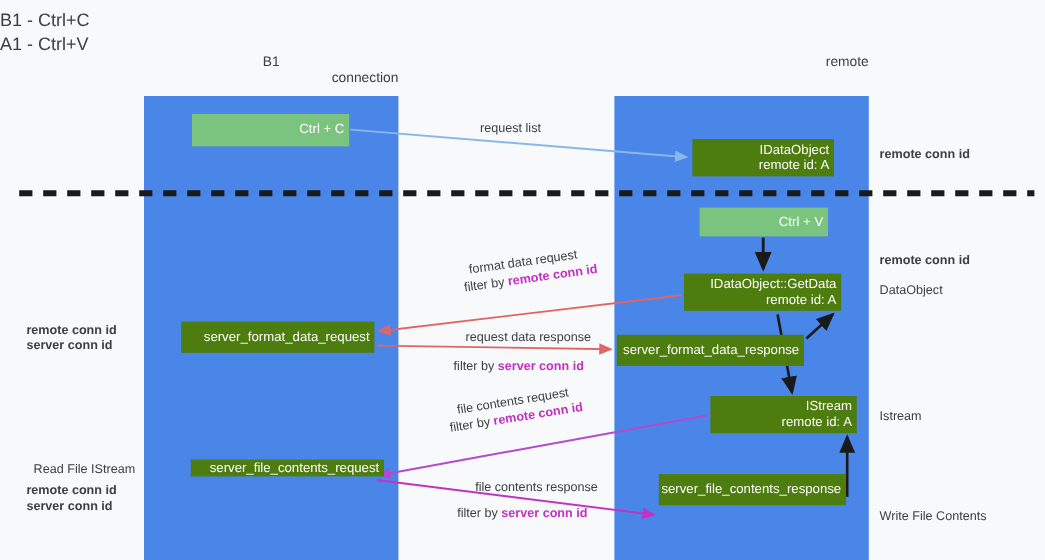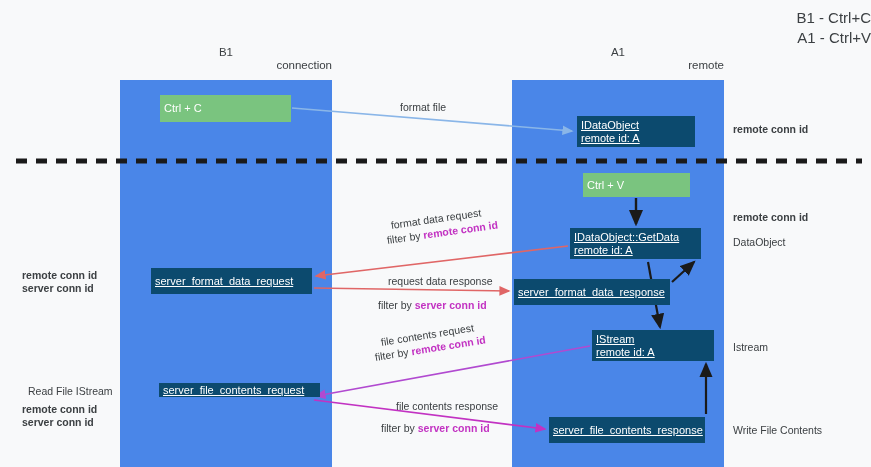--- a/index.html
+++ b/index.html
@@ -28,50 +28,50 @@
     line-height:13px;
     color:#3c4043;
   }
   .lane-head .l1 { display:block; }
   .lane-head .l2 { display:block;text-align:right; }
   .head-b1 { left:120px; top:46px; width:212px; }
   .head-a1 { left:512px; top:46px; width:212px; }
 
   .title {
     position:absolute; left:0; top:8px; width:871px;
-    text-align:right; font-size:15px; line-height:20px; color:#3c4043;
+    text-align:left; font-size:15px; line-height:20px; color:#3c4043;
   }
   .title span { display:block; }
 
   .node {
     position:absolute;
-    display:flex; align-items:flex-start; justify-content:center;
+    display:flex; align-items:flex-end; justify-content:center;
     flex-direction:column;
     color:#ffffff;
     font-size:11px;
     line-height:13px;
     text-align:center;
     box-sizing:border-box;
     padding:2px 4px;
   }
   .green { background:#7ac47f; }
-  .orange { background:#0c4a6e;text-decoration:underline; }
+  .orange { background:#4d7c0f; }
 
   .node .ln { display:block; white-space:nowrap; }
 
   
   .n-ctrlc  { left:160px; top:95px;  width:131px; height:27px; }
   .n-ido    { left:577px; top:116px; width:118px; height:31px; }
   .n-ctrlv  { left:583px; top:173px; width:107px; height:24px; }
   .n-getdata{ left:570px; top:228px; width:131px; height:31px; }
   .n-sfdreq { left:151px; top:268px; width:161px; height:26px; }
   .n-sfdres { left:514px; top:279px; width:156px; height:26px; }
   .n-istream{ left:592px; top:330px; width:122px; height:31px; }
   .n-sfcreq { left:159px; top:383px; width:161px; height:14px; }
-  .n-sfcres { left:549px; top:417px; width:156px; height:26px; }
+  .n-sfcres { left:549px; top:395px; width:156px; height:26px; }
 
   .lbl {
     position:absolute;
     font-size:10.5px;
     line-height:13px;
     white-space:nowrap;
   }
   .lbl.dark  { color:#3c4043; }
   .purple { color:#a142f4; font-weight:bold; }
   .magenta { color:#c232c2; font-weight:bold; }
@@ -90,21 +90,20 @@
   <div class="title">
     <span>B1 - Ctrl+C</span>
     <span>A1 - Ctrl+V</span>
   </div>
 
   <div class="lane-head head-b1">
     <span class="l1">B1</span>
     <span class="l2">connection</span>
   </div>
   <div class="lane-head head-a1">
-    <span class="l1">A1</span>
     <span class="l2">remote</span>
   </div>
 
   <div class="lane lane-b1"></div>
   <div class="lane lane-a1"></div>
 
   <svg class="layer">
     <defs>
       <marker id="ar-blue" markerWidth="7" markerHeight="7" refX="6" refY="3" orient="auto">
         <path d="M0,0 L7,3 L0,6 z" fill="#8ab6e8"></path>
@@ -176,21 +175,21 @@
   </div>
 
   <div class="node orange n-sfcreq">
     <span class="ln">server_file_contents_request</span>
   </div>
 
   <div class="node orange n-sfcres">
     <span class="ln">server_file_contents_response</span>
   </div>
 
-  <div class="lbl dark" style="left:400px; top:101px;">format file</div>
+  <div class="lbl dark" style="left:400px; top:101px;">request list</div>
 
   <div class="lbl dark rot-a" style="left:390px; top:219px;">format data request</div>
   <div class="lbl rot-a" style="left:386px; top:234px;">
     <span>filter by </span><span class="magenta">remote conn id</span>
   </div>
 
   <div class="lbl dark" style="left:388px; top:275px;">request data response</div>
   <div class="lbl" style="left:378px; top:299px;">
     <span>filter by </span><span class="magenta">server conn id</span>
   </div>

